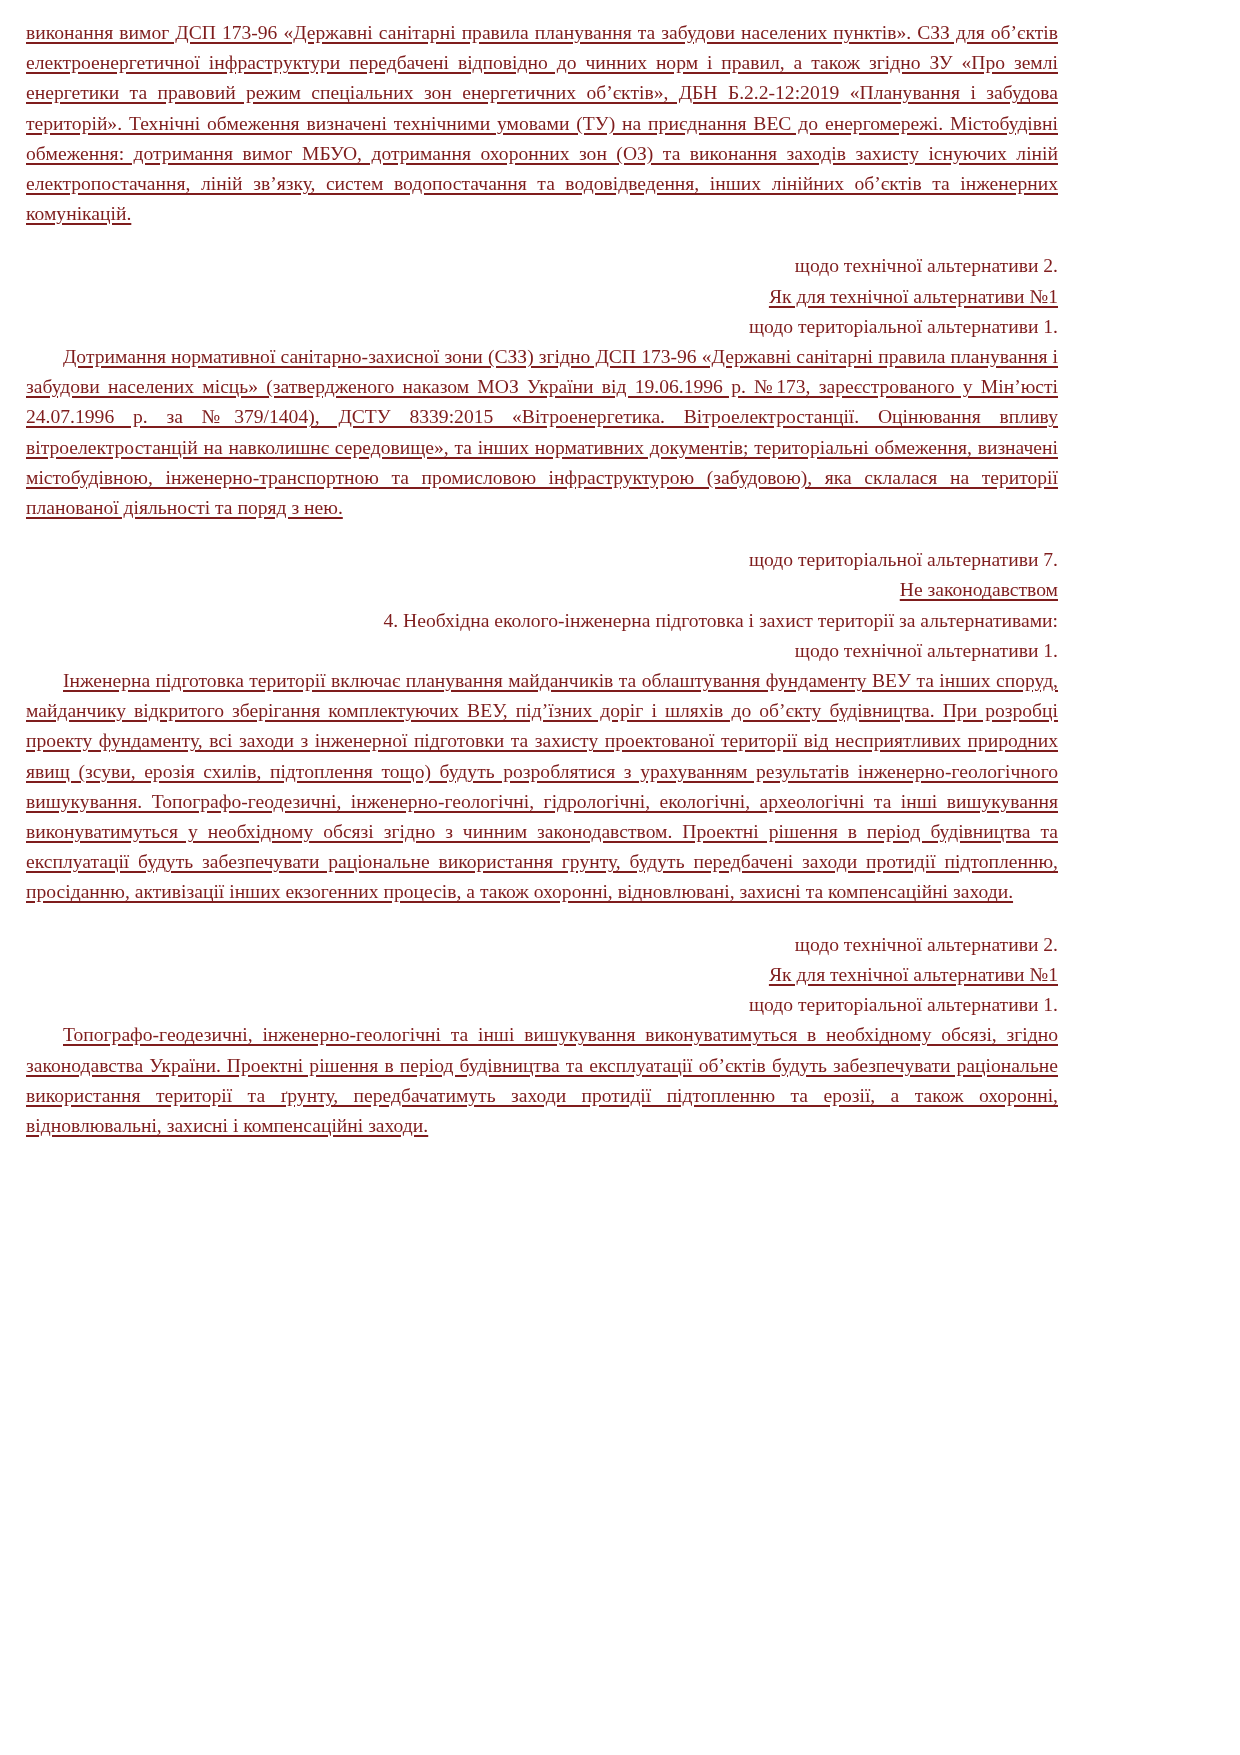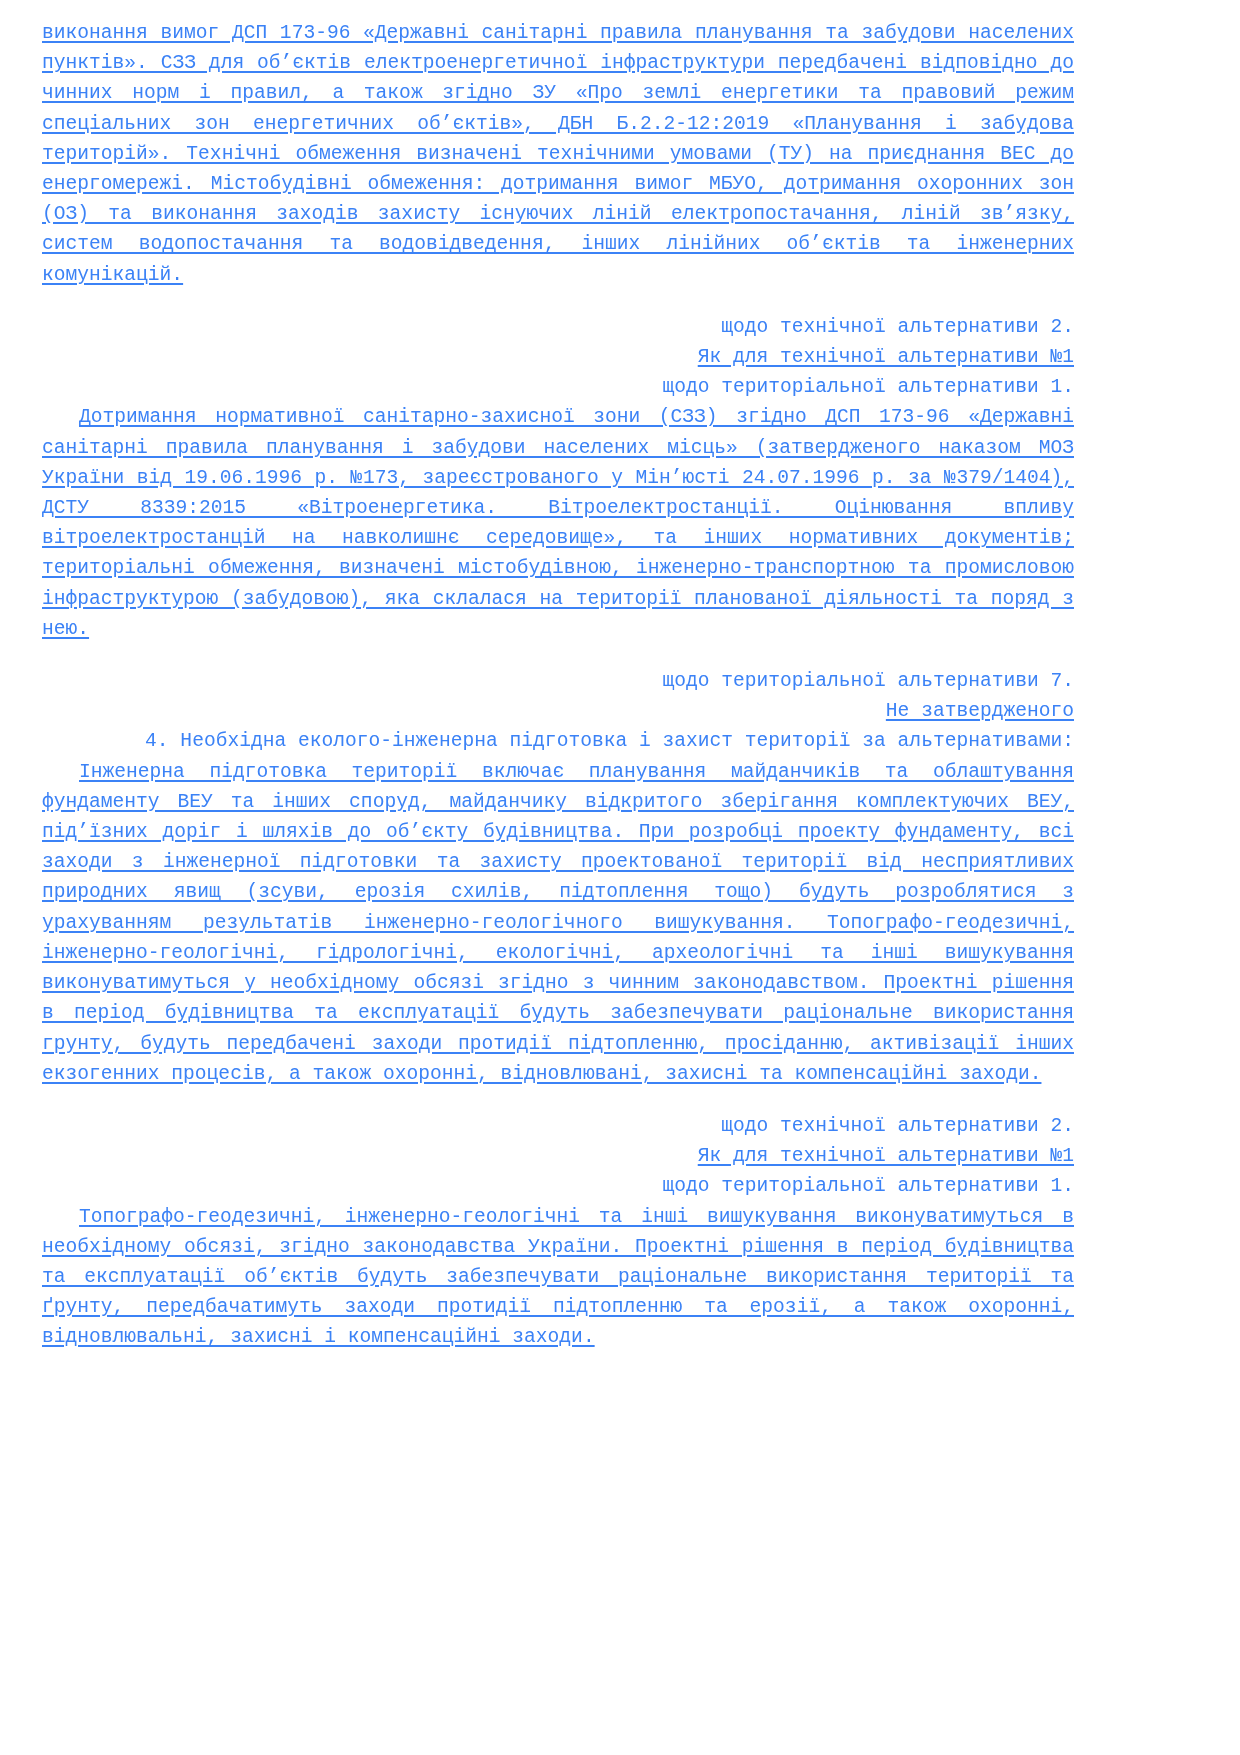--- a/index.html
+++ b/index.html
@@ -8,26 +8,26 @@
       background: #ffffff;
     }
     body {
       width: 1240px;
       height: 1755px;
       overflow: hidden;
       position: relative;
     }
     .page {
       position: absolute;
-      left: 42px;
+      left: 26px;
       top: 18px;
       width: 1032px;
-      font-family: Liberation Mono, monospace;
+      font-family: Liberation Serif, serif;
       font-size: 19.6px;
-      color: #3b82f6;
+      color: #7f1d1d;
     }
     .para {
       margin: 0;
       line-height: 30.2px;
       text-align: justify;
     }
     .para.body {
       text-indent: 37px;
     }
     .para.body-first {
@@ -68,27 +68,30 @@
 
   <p class="para body gap-s">
     <span class="u">Дотримання нормативної санітарно-захисної зони (СЗЗ) згідно ДСП 173-96 «Державні санітарні правила планування і забудови населених місць» (затвердженого наказом МОЗ України від 19.06.1996 р. №173, зареєстрованого у Мін’юсті 24.07.1996 р. за №379/1404), ДСТУ 8339:2015 «Вітроенергетика. Вітроелектростанції. Оцінювання впливу вітроелектростанцій на навколишнє середовище», та інших нормативних документів; територіальні обмеження, визначені містобудівною, інженерно-транспортною та промисловою інфраструктурою (забудовою), яка склалася на території планованої діяльності та поряд з нею.</span>
   </p>
 
   <p class="para label gap-m">
     <span>щодо територіальної альтернативи 7.</span>
   </p>
 
   <p class="para label gap-s">
-    <span class="u">Не затвердженого</span>
+    <span class="u">Не законодавством</span>
   </p>
 
   <p class="para label gap-s">
     <span>4. Необхідна еколого-інженерна підготовка і захист території за альтернативами:</span>
   </p>
 
+  <p class="para label gap-s">
+    <span>щодо технічної альтернативи 1.</span>
+  </p>
 
   <p class="para body gap-s">
     <span class="u">Інженерна підготовка території включає планування майданчиків та облаштування фундаменту ВЕУ та інших споруд, майданчику відкритого зберігання комплектуючих ВЕУ, під’їзних доріг і шляхів до об’єкту будівництва. При розробці проекту фундаменту, всі заходи з інженерної підготовки та захисту проектованої території від несприятливих природних явищ (зсуви, ерозія схилів, підтоплення тощо) будуть розроблятися з урахуванням результатів інженерно-геологічного вишукування. Топографо-геодезичні, інженерно-геологічні, гідрологічні, екологічні, археологічні та інші вишукування виконуватимуться у необхідному обсязі згідно з чинним законодавством. Проектні рішення в період будівництва та експлуатації будуть забезпечувати раціональне використання грунту, будуть передбачені заходи протидії підтопленню, просіданню, активізації інших екзогенних процесів, а також охоронні, відновлювані, захисні та компенсаційні заходи.</span>
   </p>
 
   <p class="para label gap-m">
     <span>щодо технічної альтернативи 2.</span>
   </p>
 
   <p class="para label gap-s">

